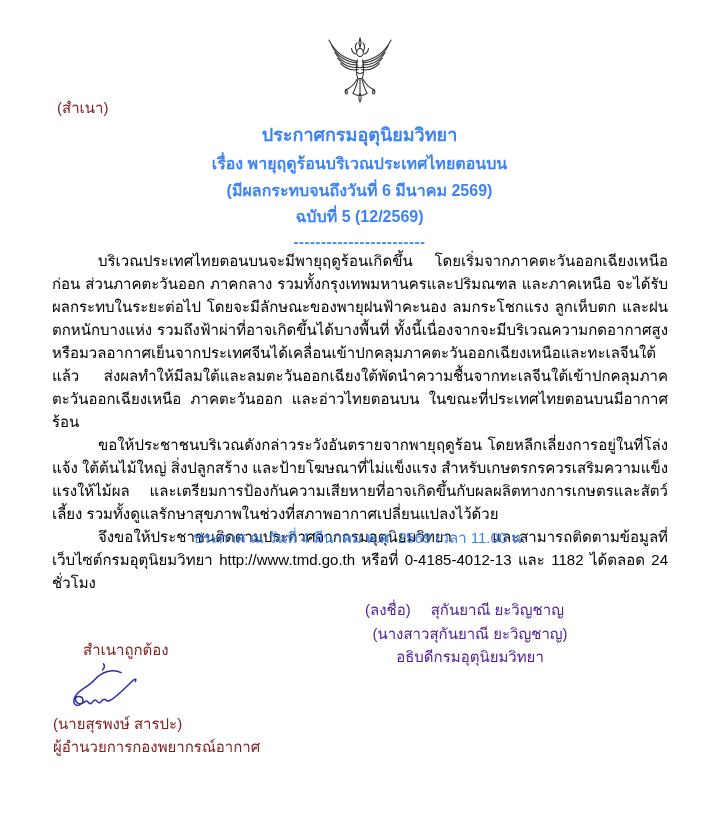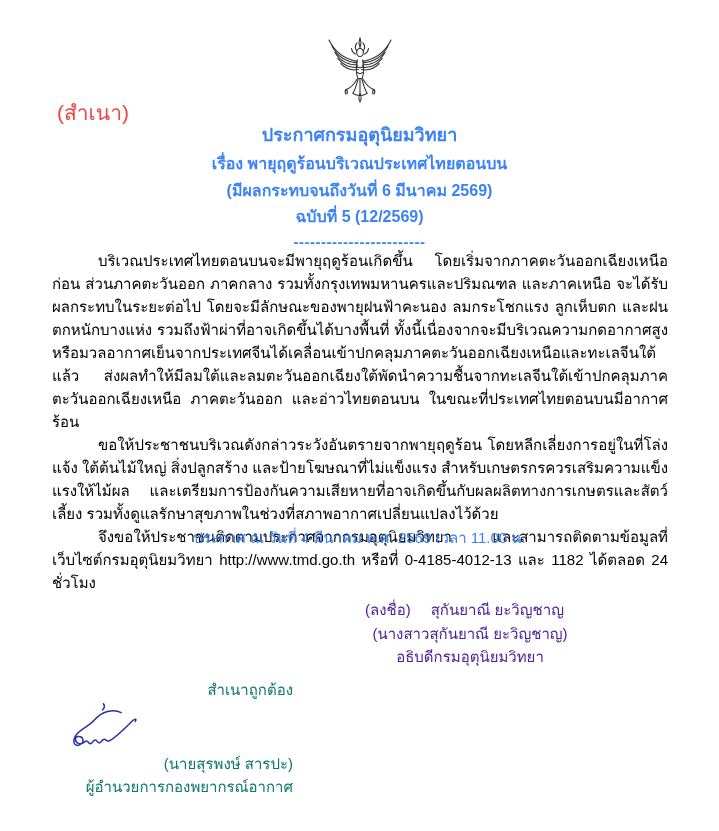--- a/index.html
+++ b/index.html
@@ -11,22 +11,22 @@
     height: 831px;
     background: #ffffff;
     overflow: hidden;
     color: #1f1f1f;
   }
 
   .copy-label {
     position: absolute;
     left: 57px;
     top: 96px;
-    font-size: 21px;
-    color: #ef4444;
+    font-size: 15px;
+    color: #7f1d1d;
   }
 
   .emblem-wrap {
     position: absolute;
     left: 50%;
     top: 27px;
     transform: translateX(-50%);
     width: 74px;
     height: 88px;
   }
@@ -91,26 +91,25 @@
     font-size: 15px;
     line-height: 23.5px;
     color: #4c1d95;
   }
   .sign-line1 { padding-left: 25px; }
   .sign-line1 .signed-name { margin-left: 20px; }
   .sign-center { text-align: center; }
 
   .certify-block {
     position: absolute;
-    top: 680px;
+    top: 640px;
     left: 53px;
     width: 240px;
     font-size: 15px;
-    color: #0f766e;
-    text-align: right;
+    color: #7f1d1d;
   }
   .certify-label { padding-left: 30px; line-height: 20px; }
   .signature-wrap {
     margin-left: 4px;
     margin-top: 2px;
     width: 100px;
     height: 46px;
   }
   .signature-wrap svg { width: 100%; height: 100%; }
   .certify-name { margin-top: 4px; line-height: 23px; }

